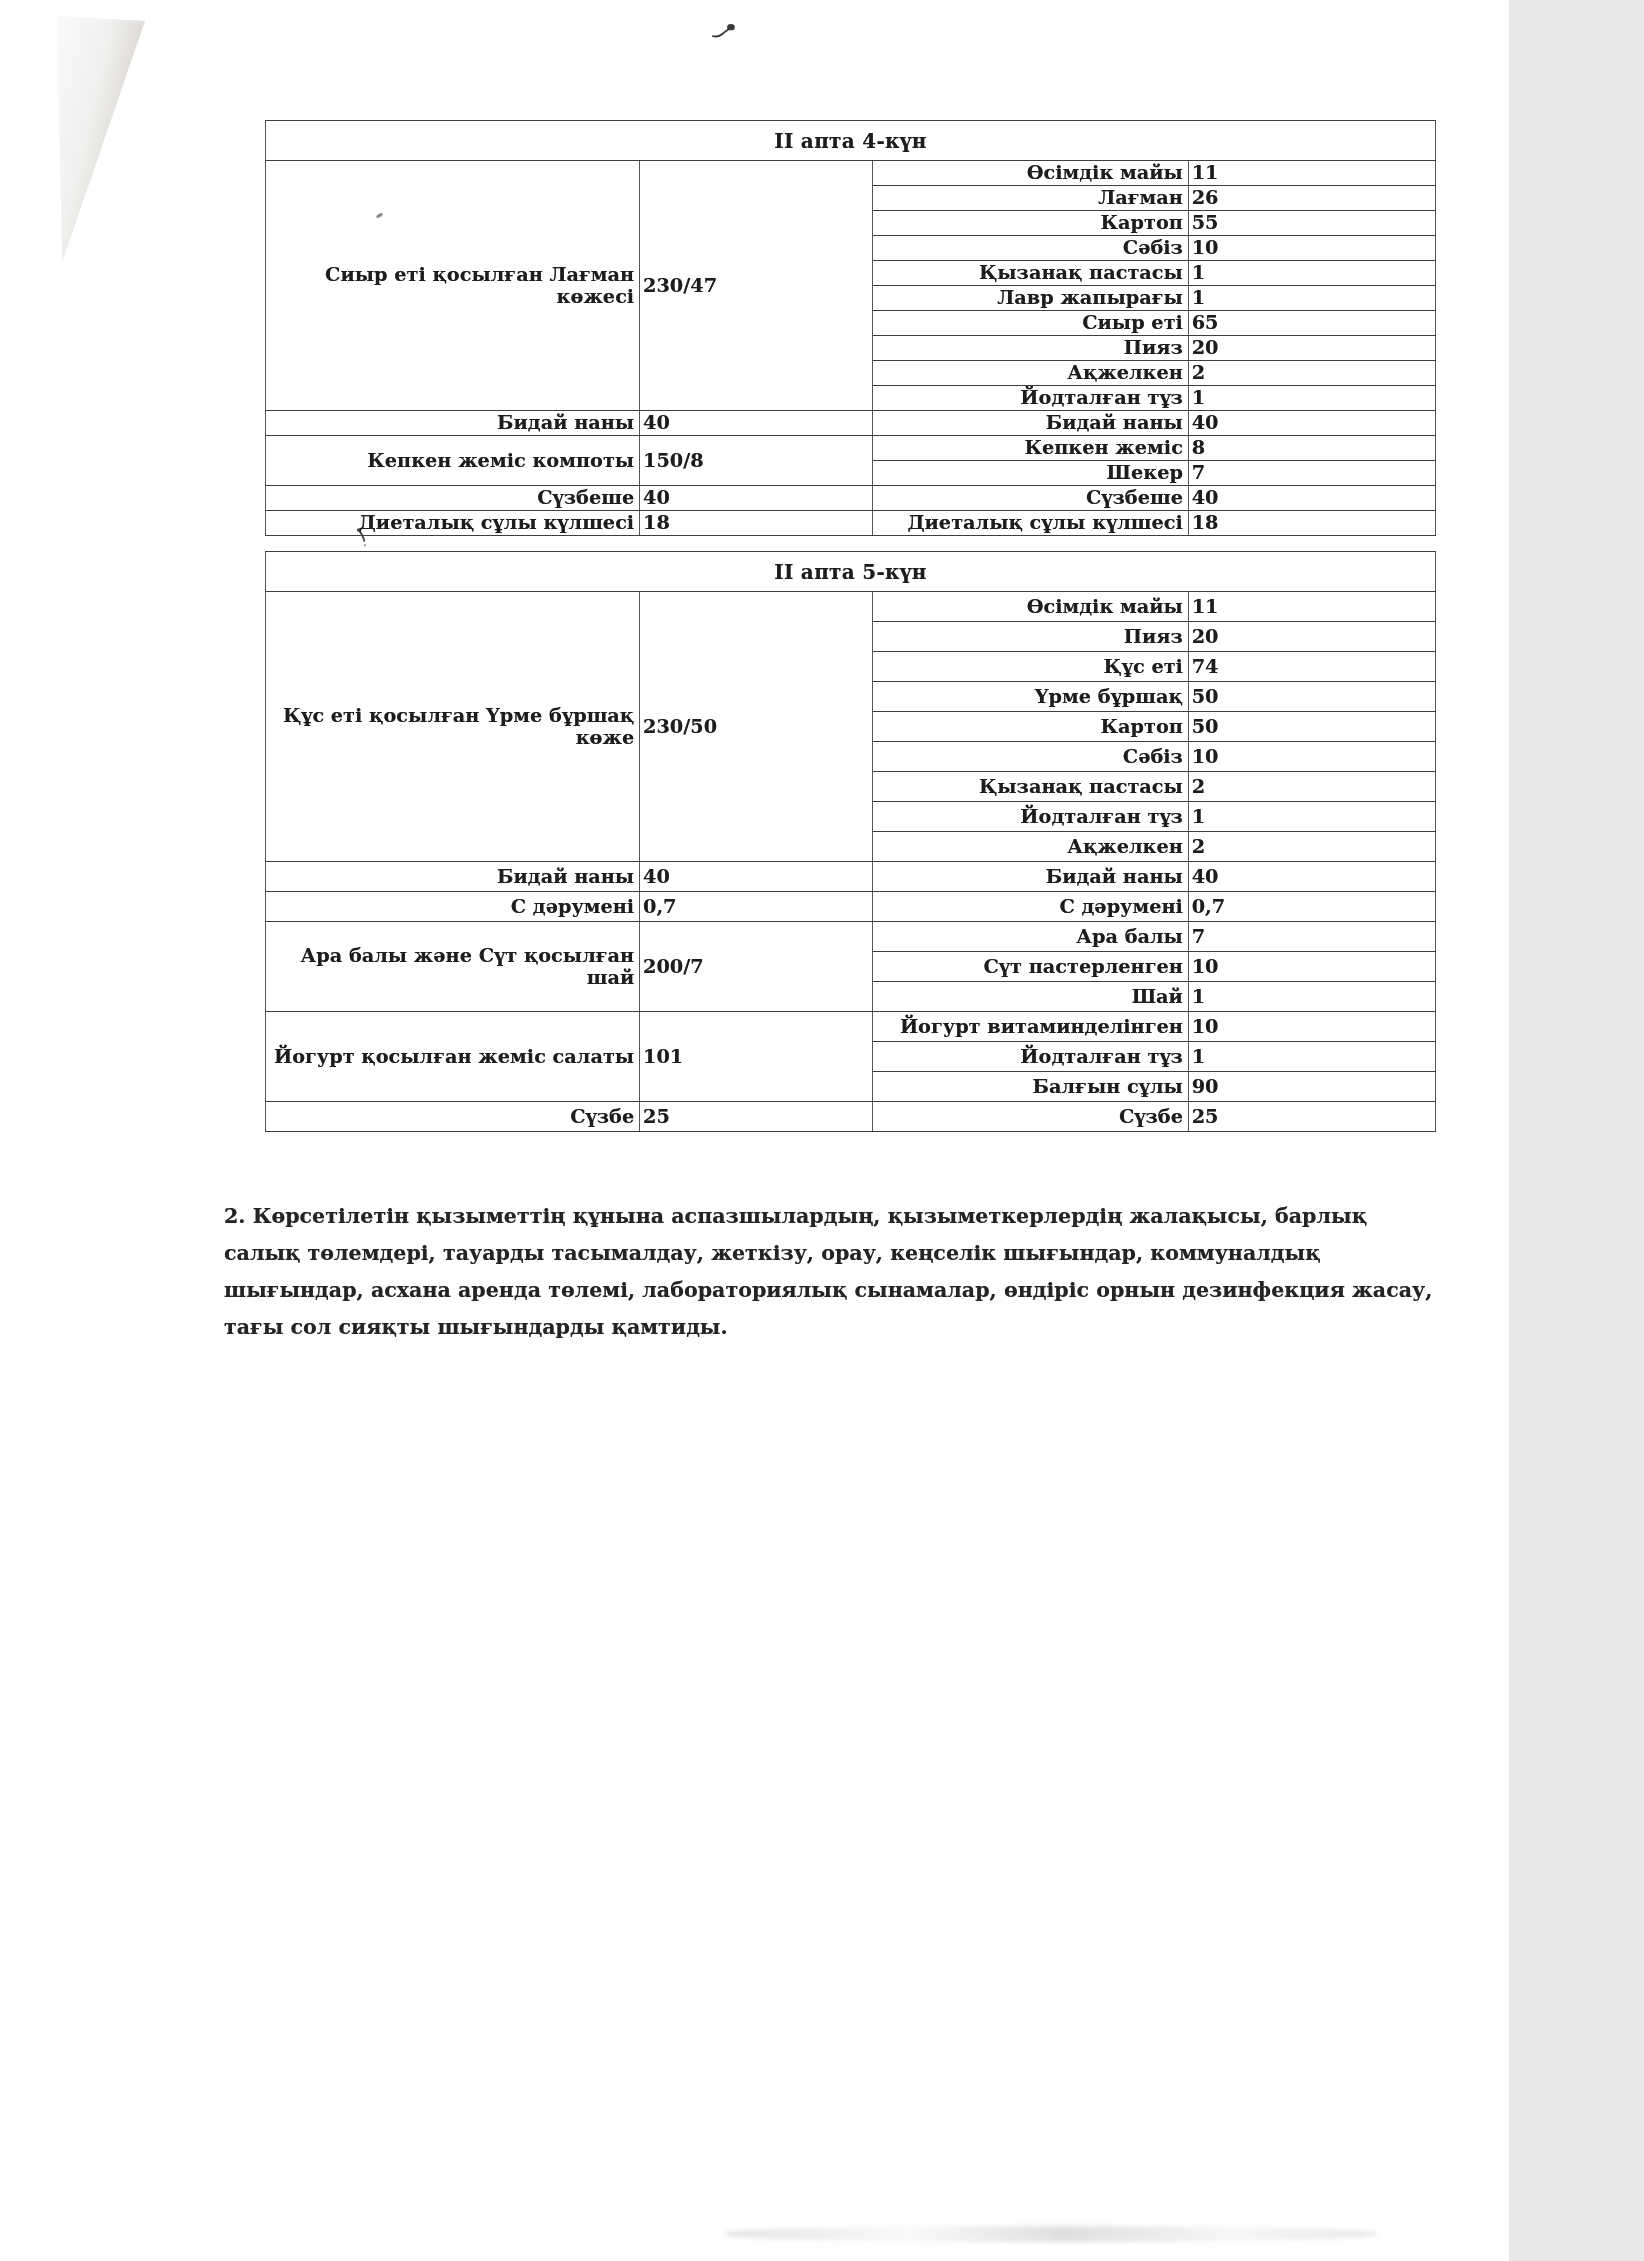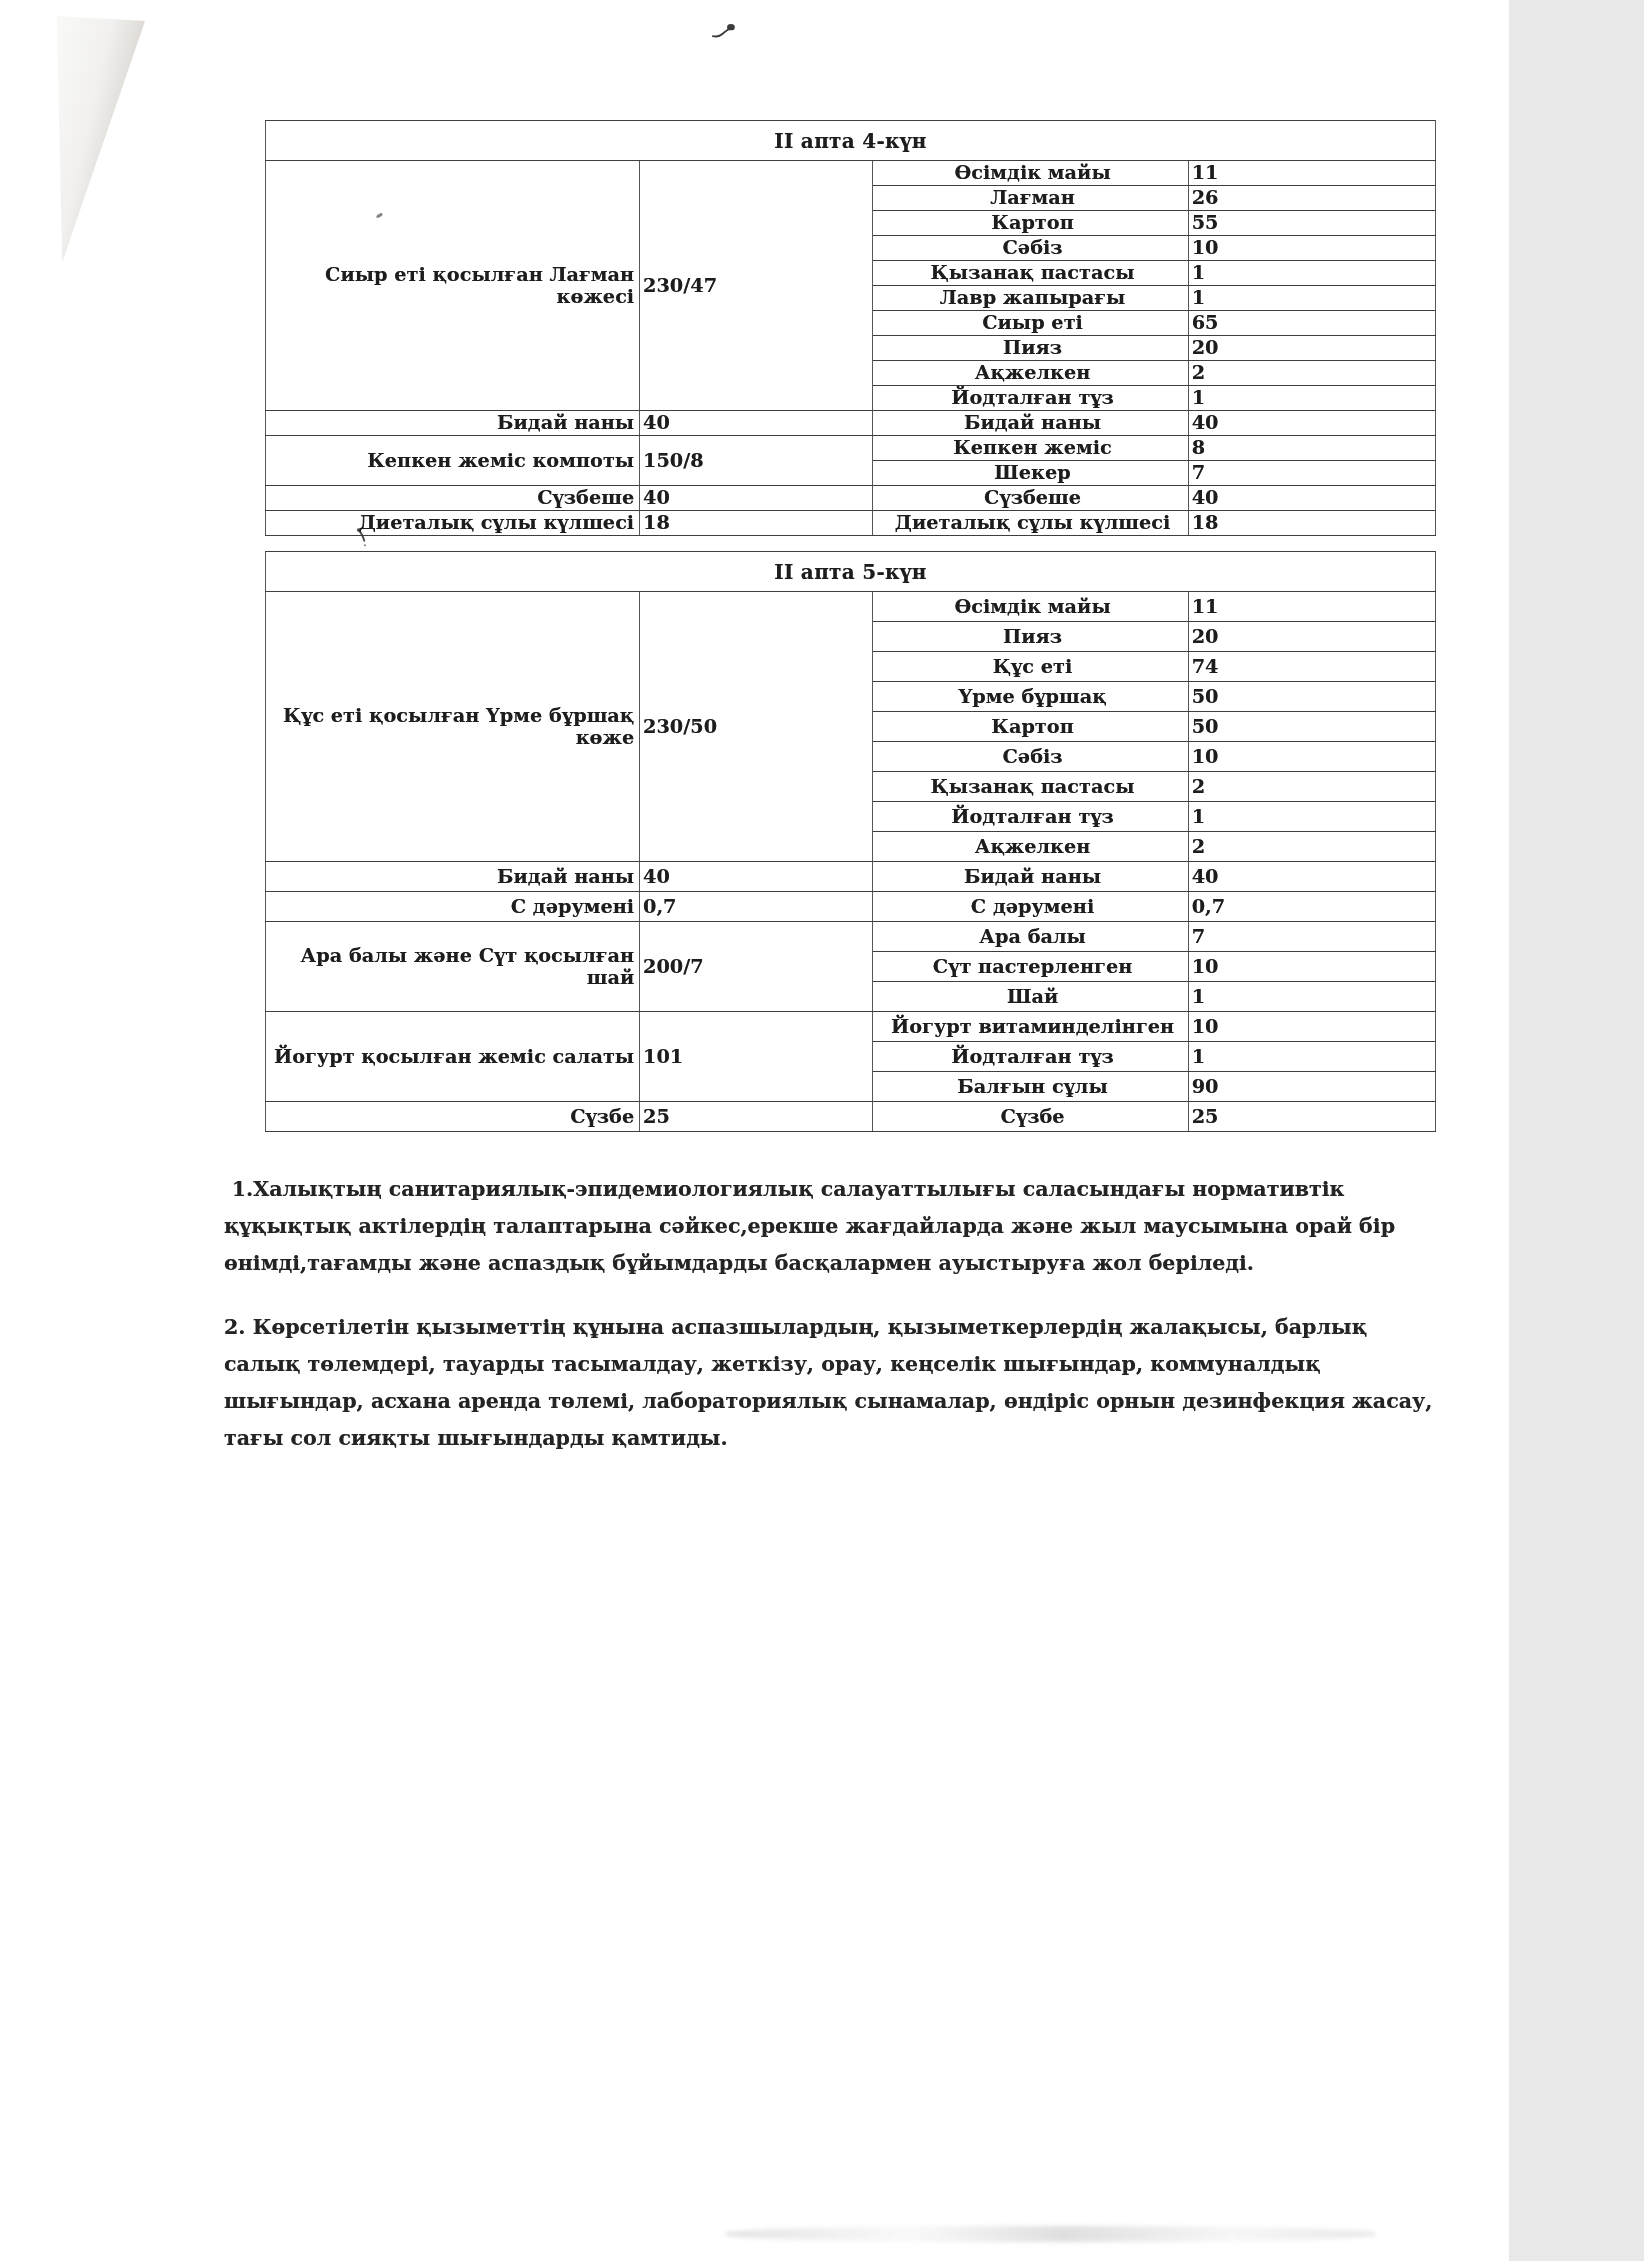--- a/index.html
+++ b/index.html
@@ -80,21 +80,21 @@
   table.menu-table { border: 1.9px solid #2e2e2e; }
 
   th.title {
     height: 40px;
     text-align: center;
     font-size: 20px;
     letter-spacing: 0.3px;
   }
   td.dish { text-align: right; padding: 1.3px 5.2px 1.3px 7.7px; }
   td.portion { padding: 1.3px 2.6px; }
-  td.ing { text-align: center; padding: 1.3px 5.2px 1.3px 9px; margin-top: 46px; }
+  td.ing { text-align: right; padding: 1.3px 5.2px 1.3px 9px; margin-top: 46px; }
   td.qty { text-align: left; padding: 1.3px 2.6px; }
 
   .t1 tbody tr { height: 25px; }
   .t2 tbody tr { height: 30px; }
 
   
   .notes {
     position: absolute;
     left: 224px; top: 1171px;
     width: 1219px;
@@ -310,18 +310,17 @@
             <td class="dish">Сүзбе</td>
             <td class="portion">25</td>
             <td class="ing">Сүзбе</td>
             <td class="qty">25</td>
           </tr>
         </tbody>
     </table>
   </div>
 
   <div class="notes">
-    <p class="note-1">1.Халықтың санитариялық-эпидемиологиялық салауаттылығы саласындағы нормативтік құқықтық актілердің талаптарына сәйкес,ерекше жағдайларда және жыл маусымына орай бір өнімді,тағамды және аспаздық бұйымдарды басқалармен ауыстыруға жол беріледі.</p>
     <p class="note-2">2. Көрсетілетін қызыметтің құнына аспазшылардың, қызыметкерлердің жалақысы, барлық салық төлемдері, тауарды тасымалдау, жеткізу, орау, кеңселік шығындар, коммуналдық шығындар, асхана аренда төлемі, лабораториялық сынамалар, өндіріс орнын дезинфекция жасау, тағы сол сияқты шығындарды қамтиды.</p>
   </div>
 
 </div>
 
 
 </body></html>

